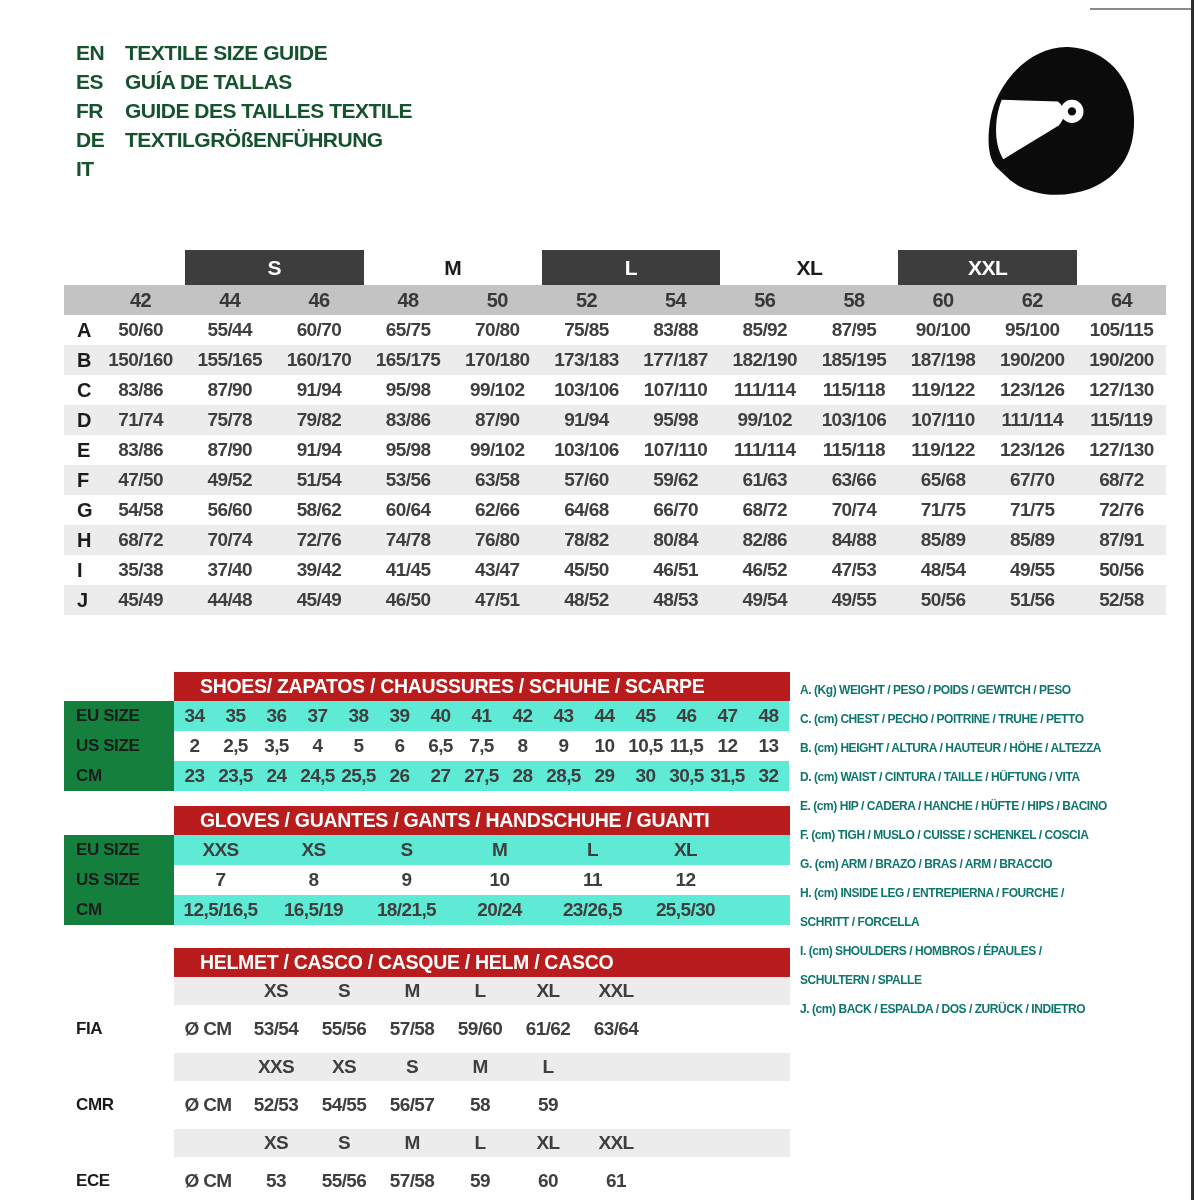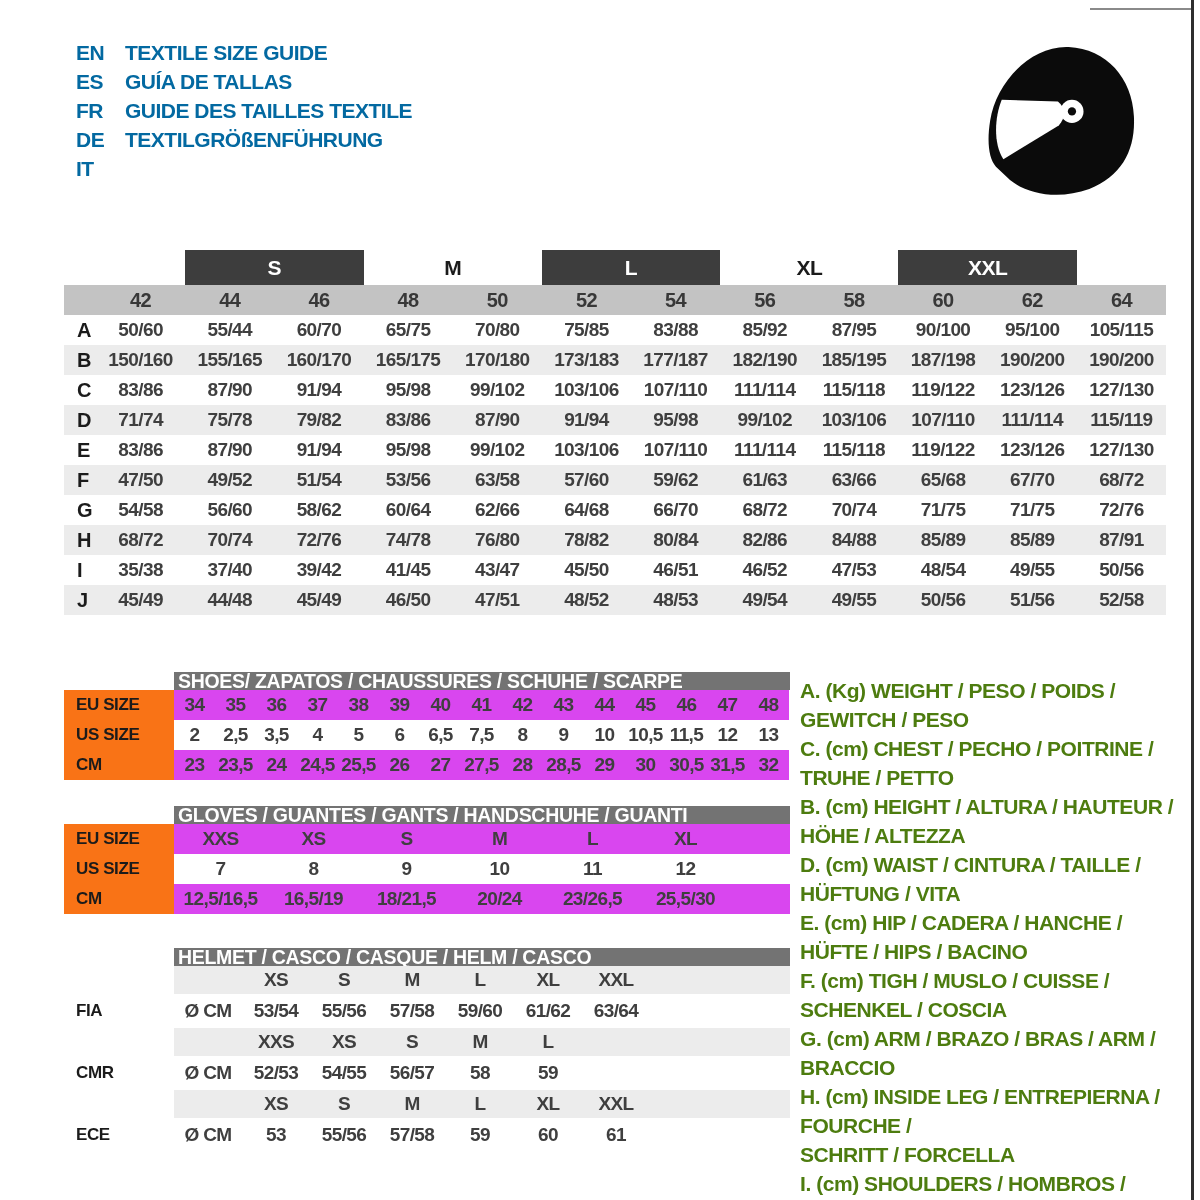--- a/index.html
+++ b/index.html
@@ -5,21 +5,21 @@
   html,body{margin:0;padding:0;}
   body{
     width:1200px;height:1200px;background:#ffffff;position:relative;
     font-family:"Liberation Sans", sans-serif;overflow:hidden;
     -webkit-font-smoothing:antialiased;
   }
   .page{position:absolute;inset:0;}
 
   
   .langs{position:absolute;left:76px;top:38px;}
-  .lang-row{display:flex;font-weight:700;font-size:21px;line-height:29px;color:#0369a1;letter-spacing:-0.5px;}
+  .lang-row{display:flex;font-weight:700;font-size:21px;line-height:29px;color:#14532d;letter-spacing:-0.5px;}
   .lang-code{width:49px;}
 
   
   .helmet-logo{position:absolute;left:972px;top:28px;width:190px;height:180px;}
 
   
   .size-table{position:absolute;left:64px;top:250px;width:1102px;}
   .groups-row,.num-row,.data-row{display:grid;grid-template-columns:32px repeat(12,1fr);}
   .groups-row{height:35px;}
   .group-box{display:flex;align-items:center;justify-content:center;font-weight:700;font-size:21px;letter-spacing:-0.5px;grid-row:1;}
@@ -27,36 +27,36 @@
   .group-box.plain{color:#1b1b1b;}
   .num-row{height:30px;background:#c3c3c3;}
   .cell{display:flex;align-items:center;justify-content:center;font-weight:700;font-size:19px;letter-spacing:-0.6px;color:#3f3f3f;white-space:nowrap;}
   .num-row .cell{font-size:20px;color:#383838;}
   .data-row{height:30px;}
   .data-row.odd{background:#ececec;}
   .row-label{display:flex;align-items:center;padding-left:13px;font-weight:700;font-size:20px;color:#1b1b1b;}
 
   
   .sub{position:absolute;left:64px;width:726px;}
-  .sub-title{margin-left:110px;width:616px;height:18px;background:#737373;color:#ffffff;
+  .sub-title{margin-left:110px;width:616px;height:29px;background:#b91c1c;color:#ffffff;
     font-weight:700;font-size:19.5px;letter-spacing:-0.3px;display:flex;align-items:center;
-    padding-left:4px;box-sizing:border-box;}
+    padding-left:26px;box-sizing:border-box;}
   .sub-row{display:grid;height:30px;}
   .sub-label{display:flex;align-items:center;padding-left:12px;font-weight:700;font-size:17px;letter-spacing:-0.4px;color:#1b1b1b;}
-  .sub-row.shaded .cell,.sub-row.shaded .filler{background:#d946ef;}
-  .sub-row .sub-label{background:#f97316;}
+  .sub-row.shaded .cell,.sub-row.shaded .filler{background:#5eead4;}
+  .sub-row .sub-label{background:#15803d;}
 
   
   .hl-size-row{display:grid;height:28px;}
   .hl-size-row .cell,.hl-size-row .filler{background:#ececec;}
-  .hl-data-row{display:grid;height:34px;}
+  .hl-data-row{display:grid;height:48px;}
 
   
   .legend{position:absolute;left:800px;top:676px;width:394px;}
-  .legend-item{font-weight:700;font-size:21px;line-height:29px;letter-spacing:-0.45px;color:#4d7c0f;white-space:pre-line;}
+  .legend-item{font-weight:700;font-size:12px;line-height:29px;letter-spacing:-0.45px;color:#0f766e;white-space:pre-line;}
 
   
   .edge-v{position:absolute;left:1191px;top:0;width:3px;height:1200px;background:#2e2e2e;}
   .edge-h{position:absolute;left:1090px;top:8px;width:101px;height:2px;background:#8a8a8a;}
 </style>
 </head>
 <body>
 
 <div class="page">
 

